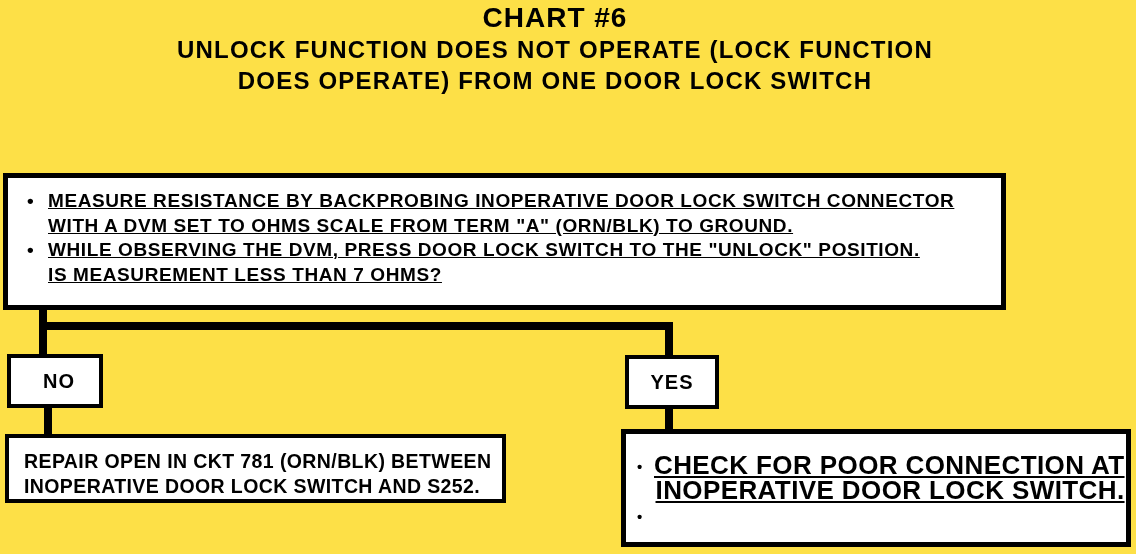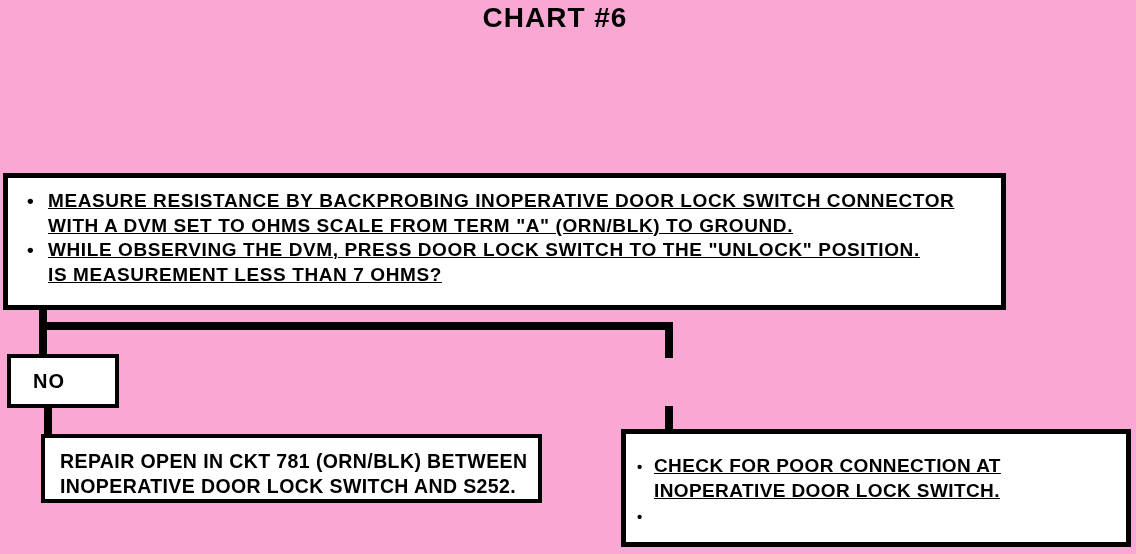--- a/index.html
+++ b/index.html
@@ -1,20 +1,20 @@
 <!DOCTYPE html>
 <html><head>
 <meta charset="utf-8">
 <style>
   * { margin:0; padding:0; box-sizing:border-box; }
   html,body { background:#ffffff; }
   .page {
     position:relative;
     width:1136px; height:554px;
-    background:#f9a8d4;
+    background:#fde047;
     color:#000;
     font-family:"Liberation Sans", sans-serif;
     font-weight:bold;
     overflow:hidden;
   }
   .title-block {
     position:absolute; top:2px; left:0; width:1110px;
     text-align:center;
   }
   .title-main {
@@ -40,50 +40,51 @@
   .bullet-text {
     font-size:19px; line-height:24.5px; letter-spacing:0.6px;
     white-space:pre;
     text-decoration:underline;
   }
   .decision-box {
     border-width:4px;
     display:flex; align-items:center;
     font-size:20px; letter-spacing:1px;
   }
-  .no-box   { left:7px;   top:354px; width:112px; height:54px; padding-left:22px; }
+  .no-box   { left:7px;   top:354px; width:96px; height:54px; padding-left:32px; }
   .yes-box  { left:625px; top:355px; width:94px; height:54px; justify-content:center; }
   .no-result-box {
     left:5px; top:434px; width:501px; height:69px;
     border-width:4px;
     padding:11px 12px 0 15px;
     font-size:19.5px; line-height:25px; letter-spacing:0.4px;
     white-space:pre;
-    margin-left:36px;
   }
   .yes-result-box {
     left:621px; top:429px; width:510px; height:118px;
     padding:19px 0 0 11px;
   }
   .yes-result-box .bullet-glyph { width:17px; font-size:15px; line-height:25px; padding-top:1px; }
-  .yes-result-box .bullet-text  { font-size:19px; line-height:25px; letter-spacing:0.4px; }
+  .yes-result-box .bullet-text  { font-size:26px; line-height:25px; letter-spacing:0.4px;text-align:right; }
   .connector { position:absolute; background:#000; }
   .conn-main-drop      { left:39px;  top:306px; width:8px;   height:51px; }
   .conn-branch-horiz   { left:39px;  top:322px; width:634px; height:8px;  }
   .conn-yes-drop       { left:665px; top:322px; width:8px;   height:36px; }
   .conn-no-result-drop { left:44px;  top:405px; width:8px;   height:32px; }
   .conn-yes-result-drop{ left:665px; top:406px; width:8px;   height:27px; }
 </style>
 </head>
 <body>
 
 <div class="page">
 
   <div class="title-block">
     <div class="title-main">CHART #6</div>
+    <div class="title-sub">UNLOCK FUNCTION DOES NOT OPERATE (LOCK FUNCTION
+DOES OPERATE) FROM ONE DOOR LOCK SWITCH</div>
   </div>
 
   <div class="box question-box">
     <div class="bullet-item">
       <span class="bullet-glyph">•</span>
       <span class="bullet-text">MEASURE RESISTANCE BY BACKPROBING INOPERATIVE DOOR LOCK SWITCH CONNECTOR
 WITH A DVM SET TO OHMS SCALE FROM TERM "A" (ORN/BLK) TO GROUND.</span>
     </div>
     <div class="bullet-item">
       <span class="bullet-glyph">•</span>
@@ -93,20 +94,23 @@
   </div>
 
   <div class="connector conn-main-drop"></div>
   <div class="connector conn-branch-horiz"></div>
   <div class="connector conn-yes-drop"></div>
 
   <div class="box decision-box no-box">
     <span>NO</span>
   </div>
 
+  <div class="box decision-box yes-box">
+    <span>YES</span>
+  </div>
 
   <div class="connector conn-no-result-drop"></div>
   <div class="connector conn-yes-result-drop"></div>
 
   <div class="box no-result-box">REPAIR OPEN IN CKT 781 (ORN/BLK) BETWEEN
 INOPERATIVE DOOR LOCK SWITCH AND S252.</div>
 
   <div class="box yes-result-box">
     <div class="bullet-item">
       <span class="bullet-glyph">•</span>

